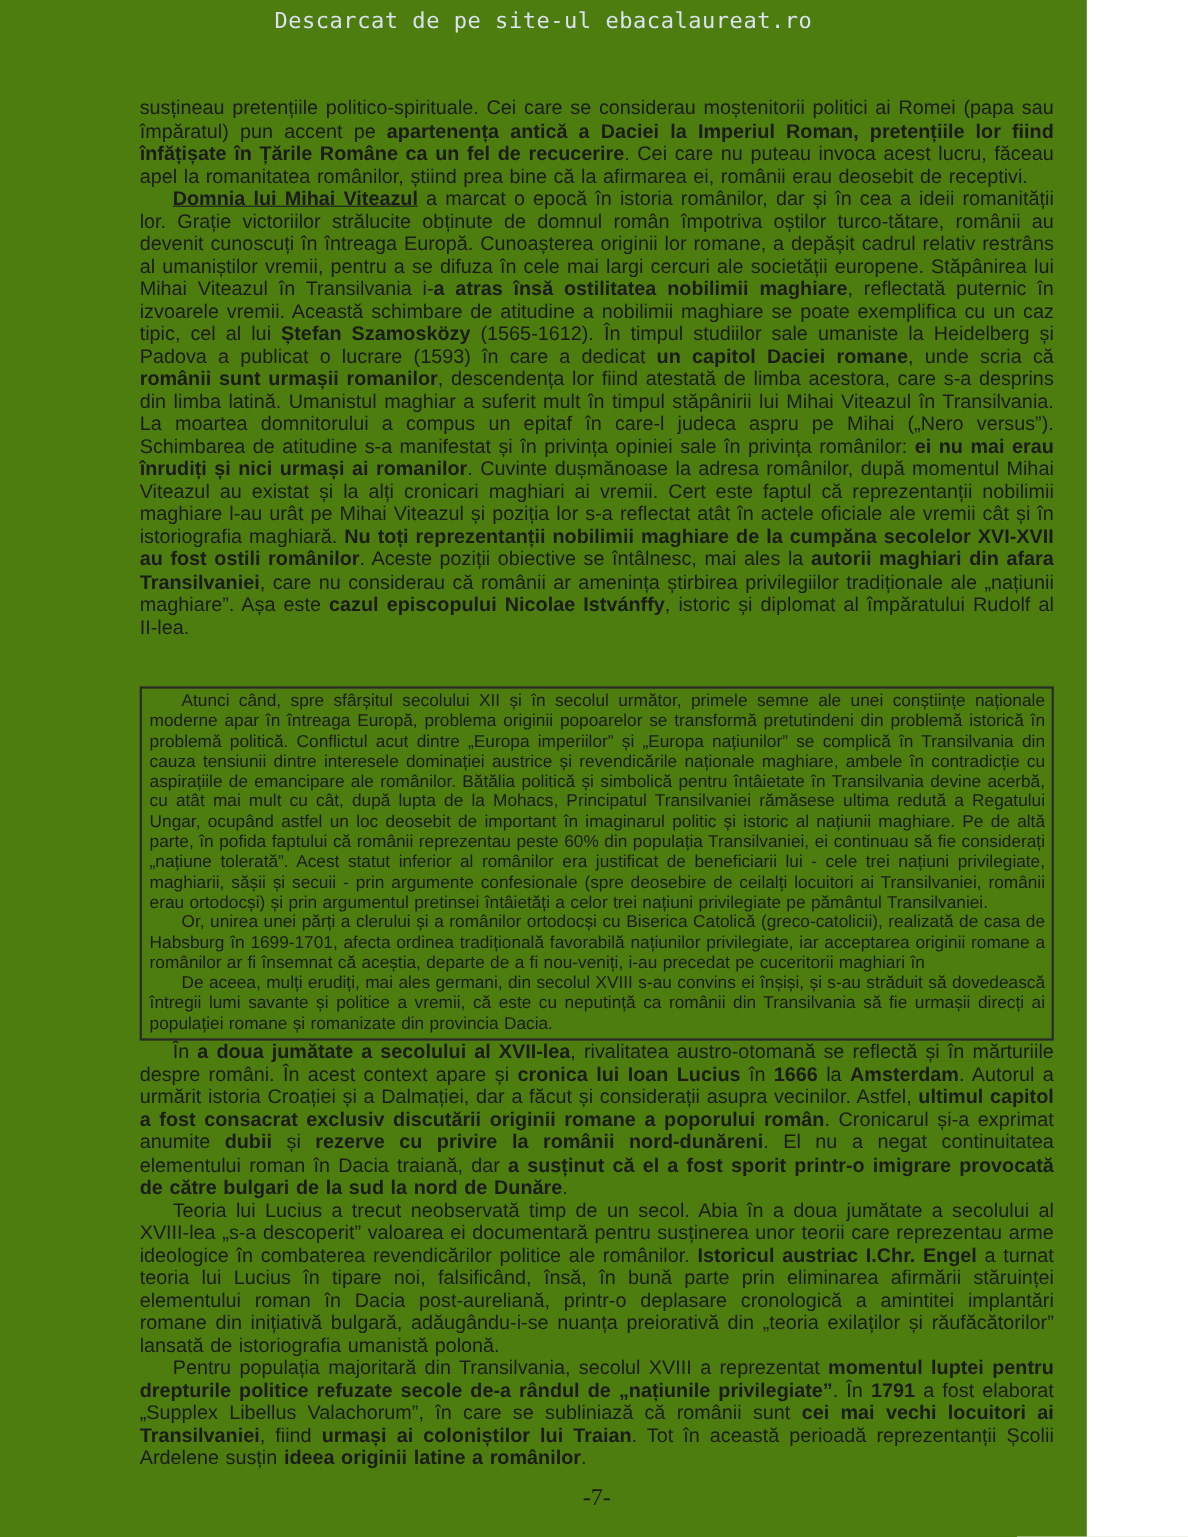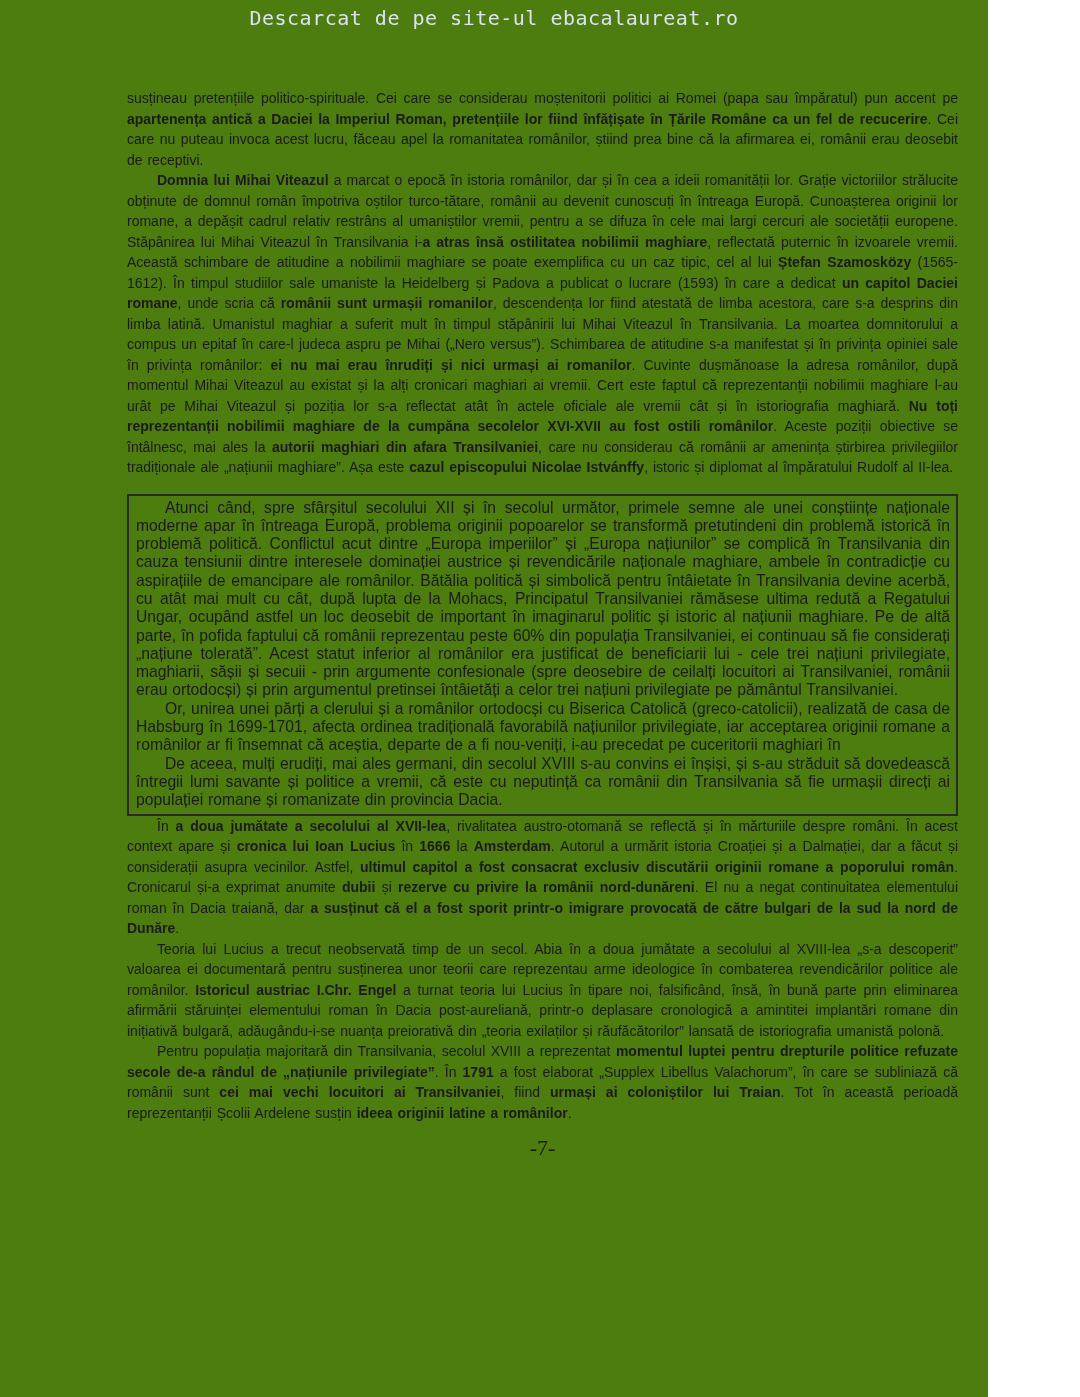--- a/index.html
+++ b/index.html
@@ -30,48 +30,48 @@
   }
   .content {
     position: absolute;
     left: 127px;
     top: 88px;
     width: 831px;
   }
   .para {
     margin: 0;
     text-align: justify;
-    font-size: 14px;
+    font-size: 18px;
     line-height: 20.5px;
     word-spacing: 1px;
   }
   .para.indent { text-indent: 30px; }
   .box {
-    margin-top: 16px;
+    margin-top: 44px;
     border: 2px solid #8b5cf6;
     padding: 3px 6px 4px 7px;
     box-sizing: border-box;
   }
   .box .para {
     font-size: 15.7px;
     line-height: 18.3px;
     word-spacing: 0.5px;
   }
   .box .para.indent { text-indent: 29px; }
   .after-box { margin-top: 0; }
   .page-number {
     margin-top: 12px;
     text-align: center;
     font-family: "Liberation Serif", serif;
     font-size: 22px;
     color: #1b1b1b;
   }
   .b { font-weight: bold; }
   .i { }
-  .u { }
+  .u { text-decoration: underline; }
 </style>
 </head>
 <body>
 
 <div class="page">
   <div class="watermark" style="color: rgb(219, 227, 241);">Descarcat de pe site-ul ebacalaureat.ro</div>
 
   <div class="content">
     <div>
         <p class="para"><span class="">susțineau pretențiile politico-spirituale. Cei care se considerau moștenitorii politici ai Romei (papa sau împăratul) pun accent pe </span><span class="b ">apartenența antică a Daciei la Imperiul Roman, pretențiile lor fiind înfățișate în Țările Române ca un fel de recucerire</span><span class="">. Cei care nu puteau invoca acest lucru, făceau apel la romanitatea românilor, știind prea bine că la afirmarea ei, românii erau deosebit de receptivi.</span></p>

